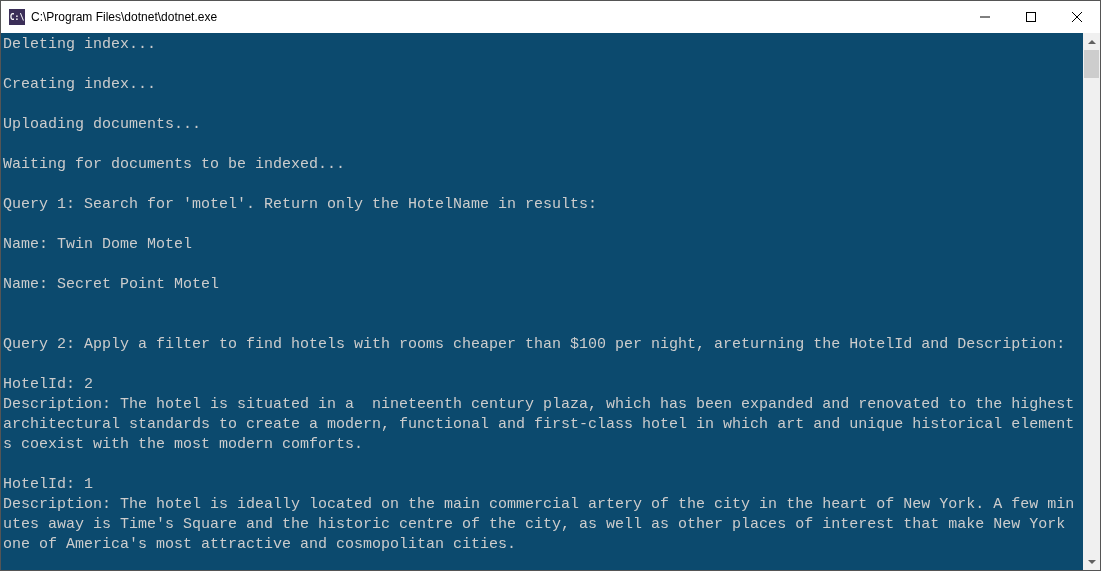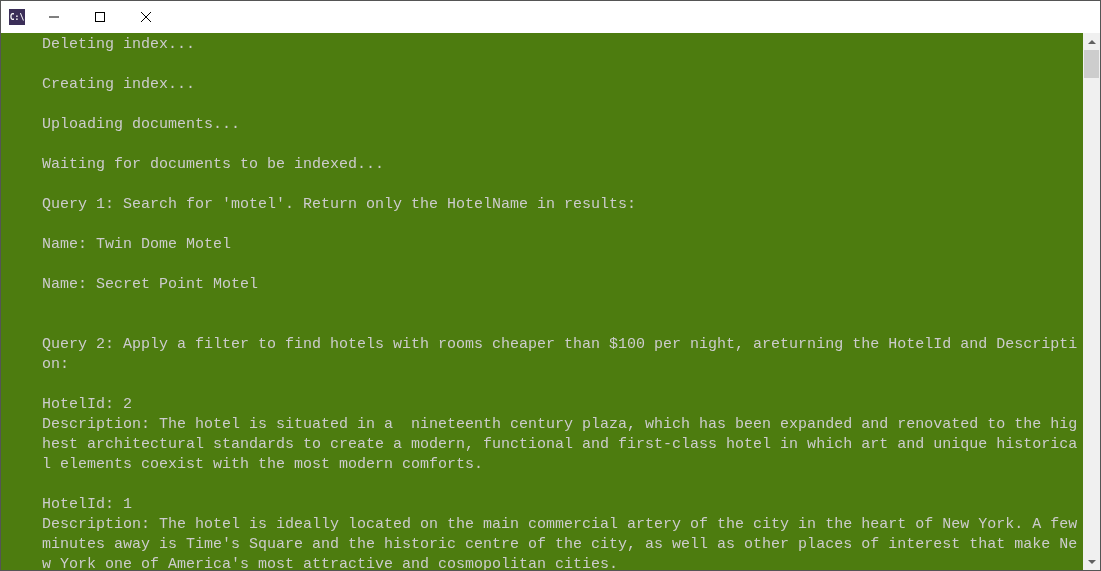--- a/index.html
+++ b/index.html
@@ -62,23 +62,22 @@
       color: #000;
       cursor: pointer;
     }
     .win-btn svg {
       width: 10px;
       height: 10px;
     }
     .console-body {
       flex: 1;
       display: flex;
-      background: #4d7c0f;
+      background: #0c4a6e;
       overflow: hidden;
-      padding-left: 39px;
     }
     .console-text {
       flex: 1;
       padding: 2px 0 2px 2px;
       color: #cccccc;
       font-family: Consolas, "Courier New", monospace;
       font-size: 15px;
       line-height: 20px;
       white-space: pre-wrap;
       overflow: hidden;
@@ -114,20 +113,21 @@
       height: 28px;
       background: #cdcdcd;
     }
   </style>
 </head>
 <body>
 
 <div class="window">
   <div class="titlebar">
     <span class="app-icon">C:\</span>
+    <span class="title-text">C:\Program Files\dotnet\dotnet.exe</span>
     <div class="window-controls">
       <div class="win-btn">
         <svg viewBox="0 0 10 10">
             <line x1="0" y1="5" x2="10" y2="5" stroke="#000" stroke-width="1"></line>
           </svg>
       </div>
       <div class="win-btn">
         <svg viewBox="0 0 10 10">
             <rect x="0.5" y="0.5" width="9" height="9" fill="none" stroke="#000" stroke-width="1"></rect>
           </svg>

